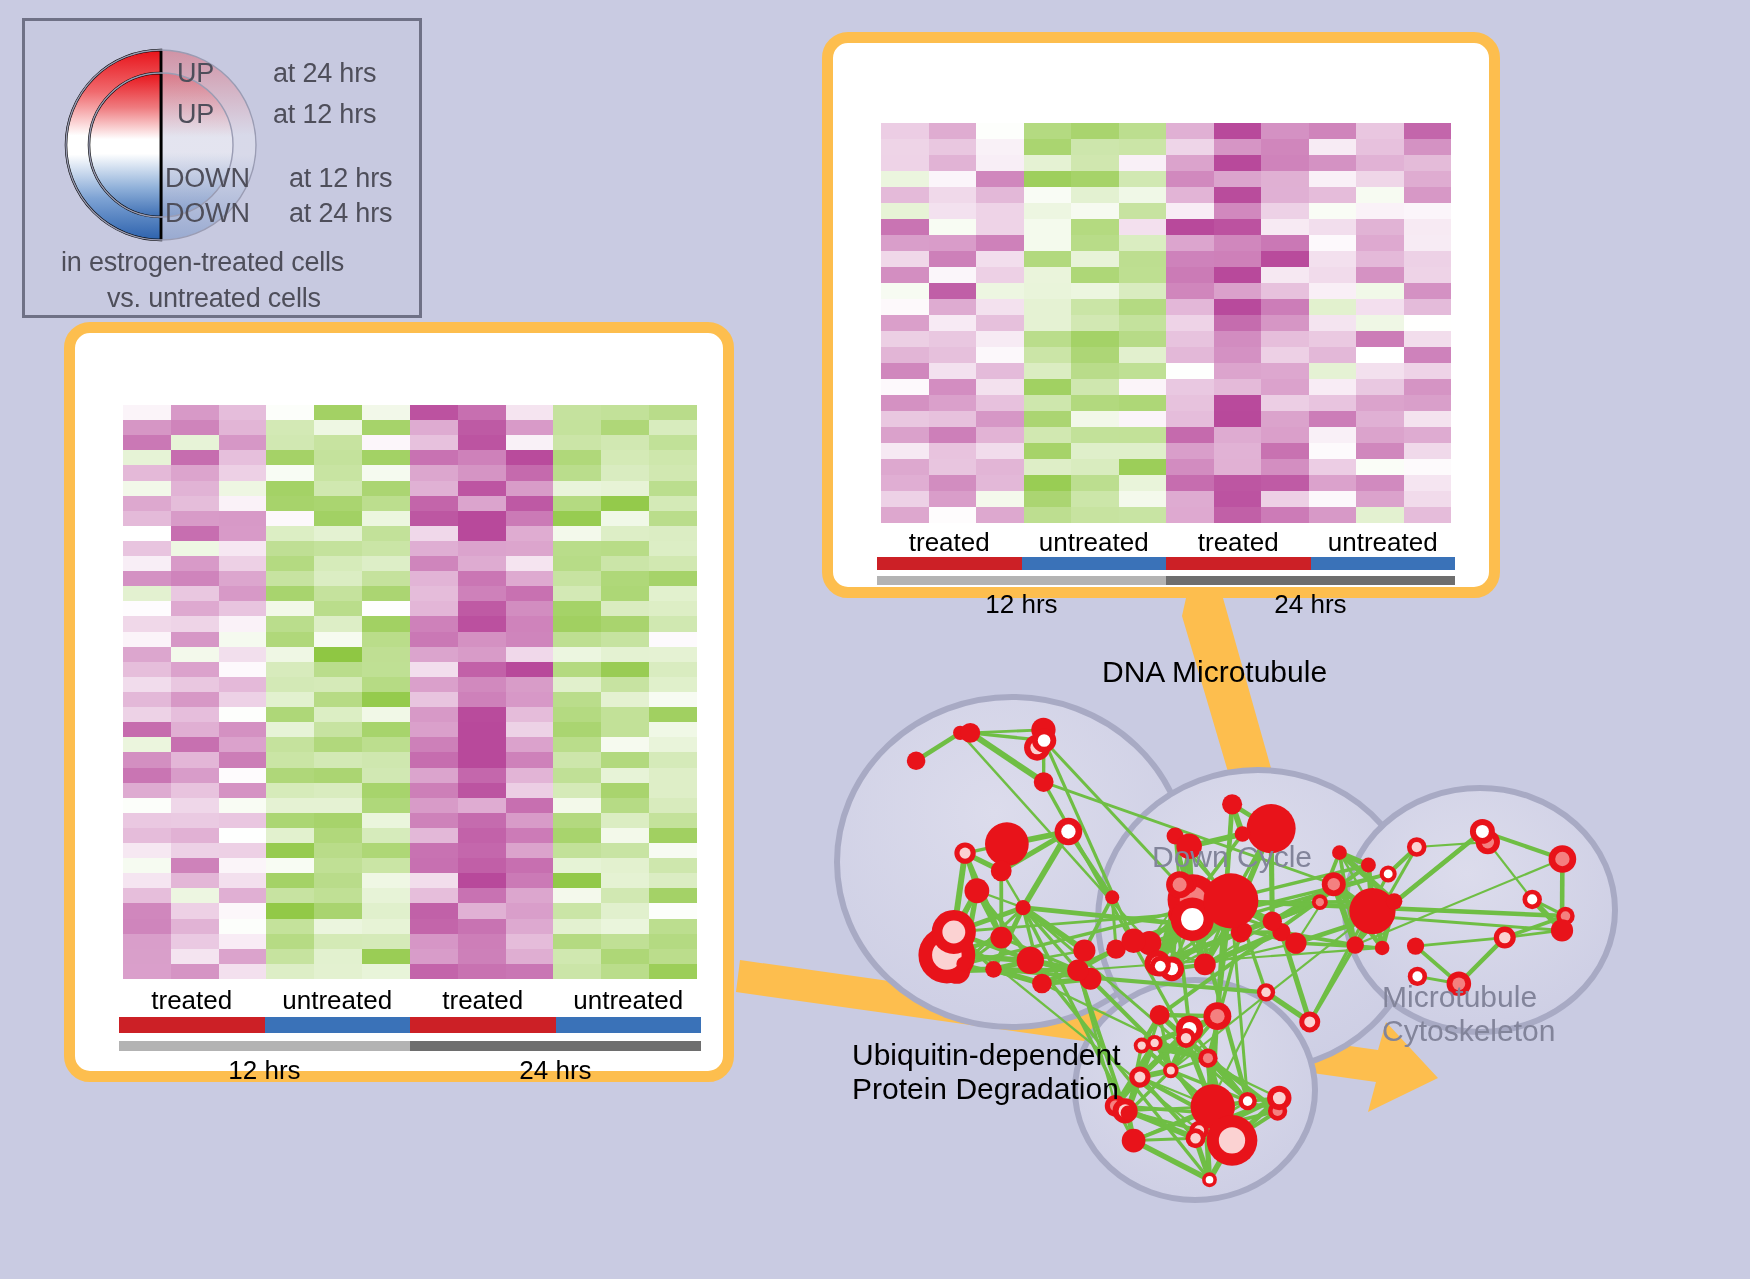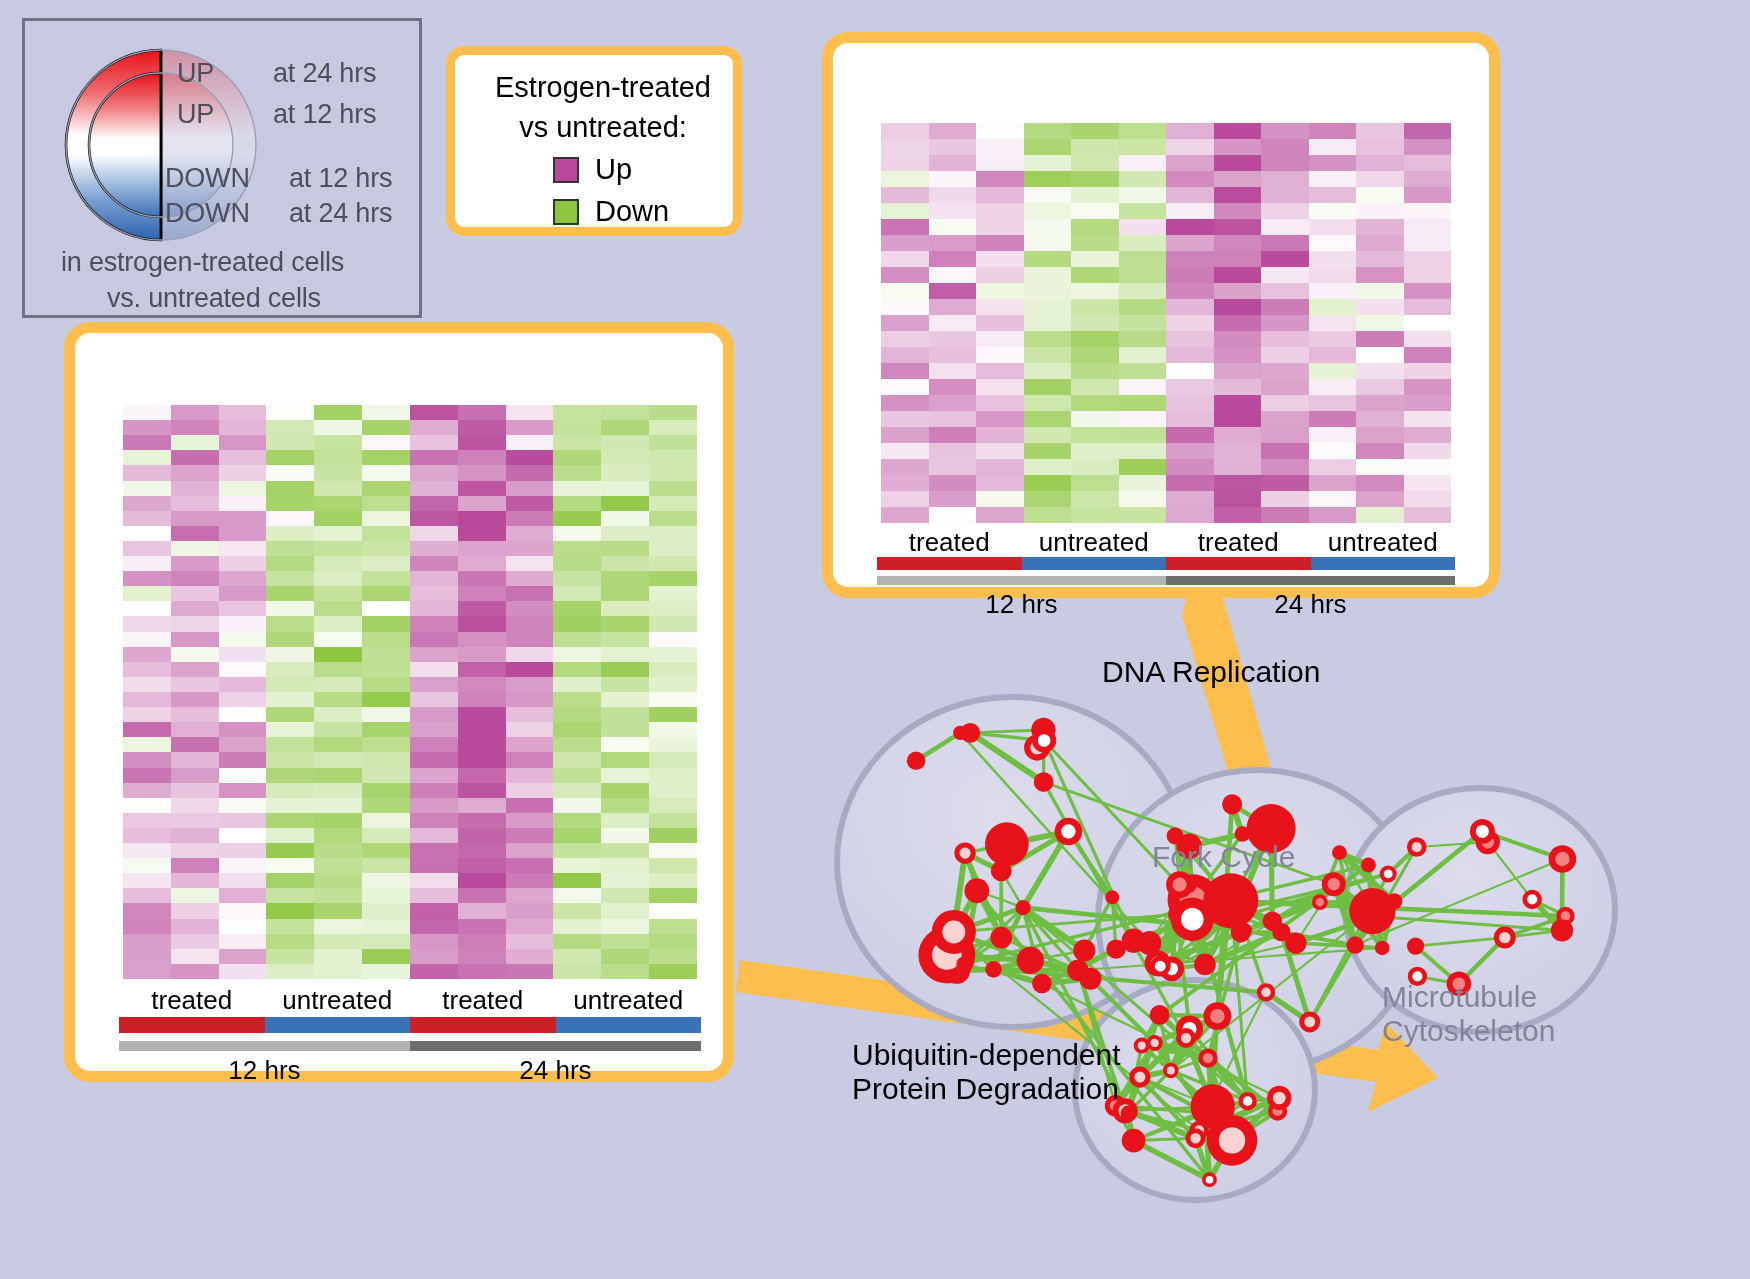--- a/index.html
+++ b/index.html
@@ -143,32 +143,20 @@
     <div class="legend-text lt-up12">UP</div>
     <div class="legend-text lt-at12">at 12 hrs</div>
     <div class="legend-text lt-dn12">DOWN</div>
     <div class="legend-text lt-at12b">at 12 hrs</div>
     <div class="legend-text lt-dn24">DOWN</div>
     <div class="legend-text lt-at24b">at 24 hrs</div>
     <div class="legend-text lt-foot1">in estrogen-treated cells</div>
     <div class="legend-text lt-foot2">vs. untreated cells</div>
   </div>
 
-  <div id="updown-card">
-    <div class="l1">Estrogen-treated</div>
-    <div class="l2">vs untreated:</div>
-    <div class="sw-row r1">
-      <span class="swatch" id="sw-up" style="background: rgb(184, 73, 155);"></span>
-      <span class="sw-lbl">Up</span>
-    </div>
-    <div class="sw-row r2">
-      <span class="swatch" id="sw-down" style="background: rgb(140, 198, 62);"></span>
-      <span class="sw-lbl">Down</span>
-    </div>
-  </div>
 
   <div class="panel" id="panel-rf">
     <div class="hm" id="hm-rf" style="grid-template-columns: repeat(12, 1fr); grid-template-rows: repeat(25, 1fr);">
         <div style="background: rgb(236, 205, 228);"></div>
         <div style="background: rgb(223, 172, 209);"></div>
         <div style="background: rgb(253, 254, 252);"></div>
         <div style="background: rgb(180, 218, 129);"></div>
         <div style="background: rgb(169, 212, 110);"></div>
         <div style="background: rgb(188, 222, 143);"></div>
         <div style="background: rgb(224, 176, 212);"></div>
@@ -1610,22 +1598,22 @@
           </g>
           <g>
             <circle cx="417.98654330594223" cy="438.16803167024216" r="9.65779460594058" fill="#e8131a"></circle>
             <circle cx="417.98654330594223" cy="438.16803167024216" r="5.022053195089102" fill="#f48080"></circle>
           </g>
           <g>
             <circle cx="337.8132001445605" cy="492.7340901554213" r="7.2007431101519614" fill="#e8131a"></circle>
           </g>
         </g>
     </svg>
-    <div class="net-label" id="lbl-dna">DNA Replication</div>
-    <div class="net-label grey" id="lbl-cc">Fork Cycle</div>
+    <div class="net-label" id="lbl-dna">DNA Microtubule</div>
+    <div class="net-label grey" id="lbl-cc">Down Cycle</div>
     <div class="net-label" id="lbl-ub">
         <div>Ubiquitin-dependent</div>
         <div>Protein Degradation</div>
       </div>
     <div class="net-label grey" id="lbl-mt">
         <div>Microtubule</div>
         <div>Cytoskeleton</div>
       </div>
   </div>
 

